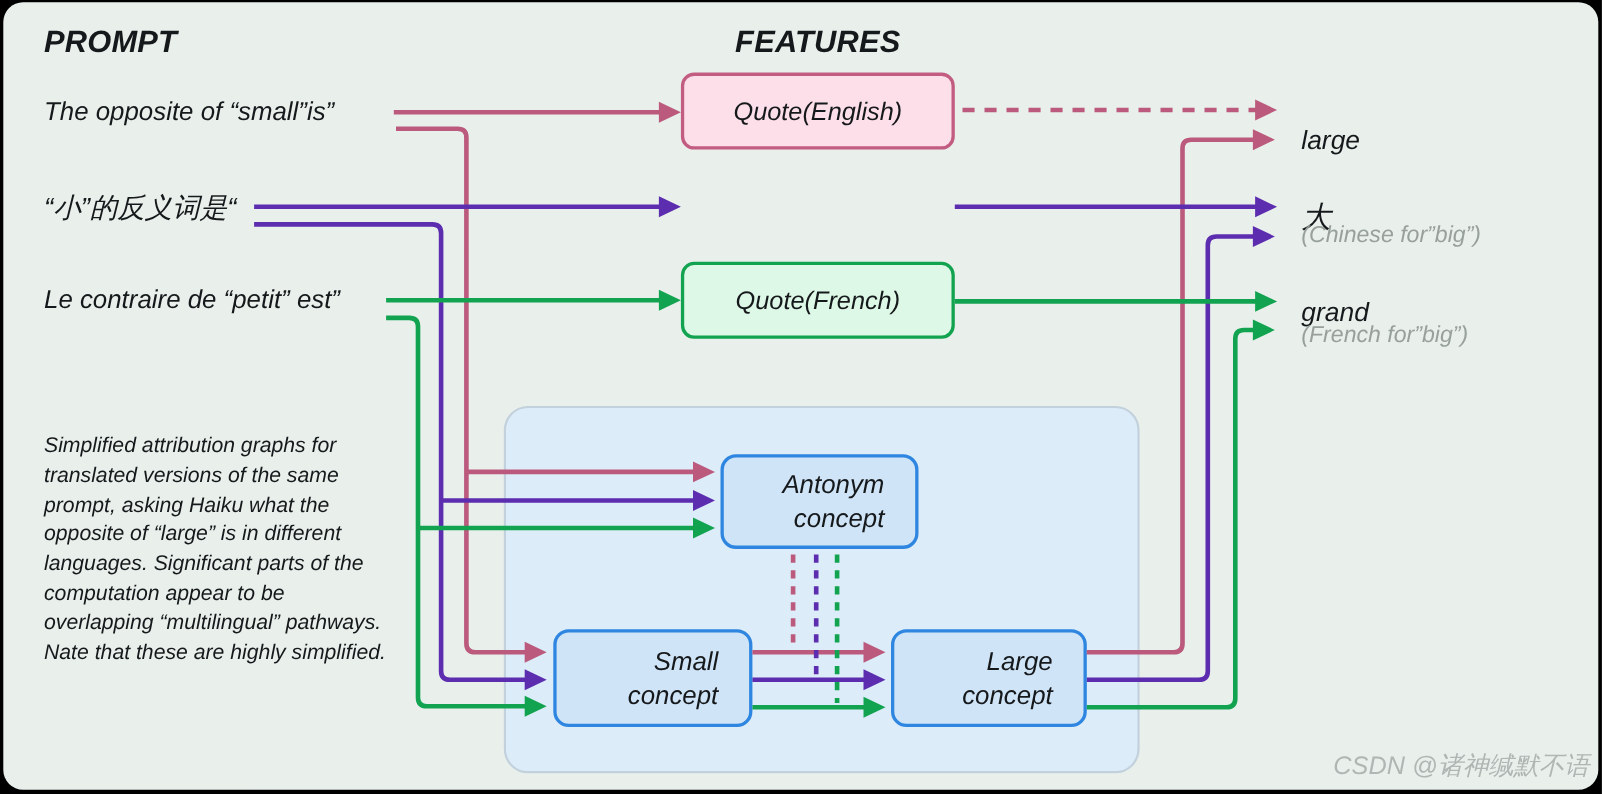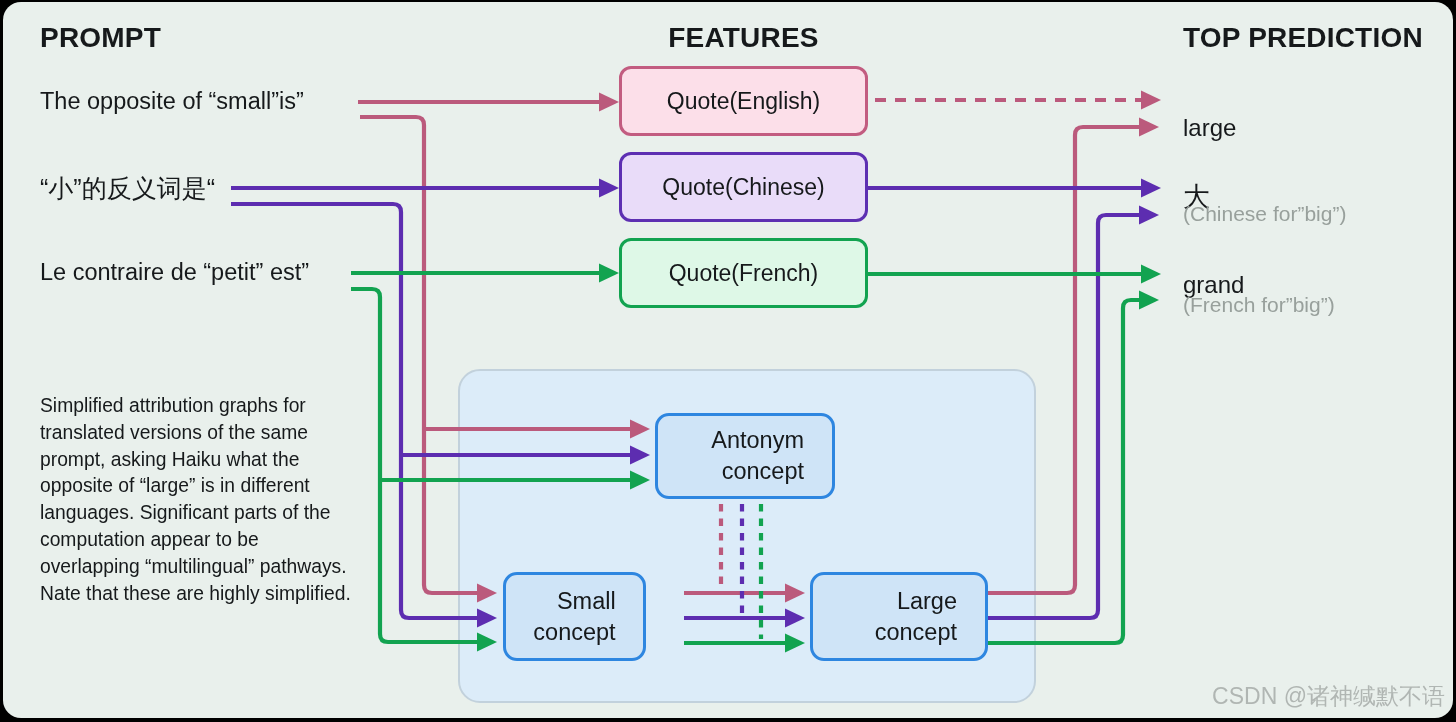--- a/index.html
+++ b/index.html
@@ -1,18 +1,18 @@
 <!DOCTYPE html>
 <html><head>
 <meta charset="utf-8">
 <style>
   html,body{margin:0;padding:0;background:#000;}
   .stage{position:relative;width:1456px;height:722px;background:#000;overflow:hidden;
          font-family:"Liberation Sans","DejaVu Sans",sans-serif;}
-  .card{position:absolute;left:3px;top:2px;right:3px;bottom:4px;background:#e9f0ec;border-radius:18px;}
+  .card{position:absolute;left:3px;top:2px;right:3px;bottom:4px;background:#e9f0ec;border-radius:18px;font-style:italic;}
 
   .hdr{position:absolute;font-size:28px;font-weight:600;color:#16191b;letter-spacing:.2px;}
   .hdr-prompt{left:37px;top:20px;}
   .hdr-features{left:616px;top:20px;width:249px;text-align:center;}
   .hdr-top{left:1180px;top:20px;}
 
   .prompt-text{position:absolute;left:37px;font-size:23.5px;color:#16191b;}
   .prompt-en{top:86px;}
   .prompt-zh{top:170px;font-size:25px;}
   .prompt-fr{top:257px;}
@@ -28,51 +28,49 @@
 
   .shared{position:absolute;left:455px;top:367px;width:578px;height:334px;border-radius:22px;
           background:#dcecf9;border:2px solid #c2d1dc;box-sizing:border-box;}
   .shared-label{position:absolute;left:856px;top:413px;width:152px;text-align:right;
                 font-size:18.5px;line-height:27px;font-weight:500;color:#20242a;}
 
   .cbox{position:absolute;border-radius:14px;background:#cfe4f7;border:3.5px solid #2e86e0;
         box-sizing:border-box;display:flex;align-items:center;justify-content:center;text-align:right;
         font-size:23.5px;line-height:31px;color:#16191b;padding:0 28px;}
   .cbox-antonym{left:652px;top:411px;width:180px;height:86px;}
-  .cbox-small{left:500px;top:570px;width:143px;height:89px;}
+  .cbox-small{left:500px;top:570px;width:181px;height:89px;}
   .cbox-large{left:807px;top:570px;width:178px;height:89px;padding-left:48px;}
 
   .pred-word{position:absolute;left:1180px;font-size:24px;color:#16191b;margin-top:12px;}
   .pred-zh-word{font-size:27px;}
   .pred-note{position:absolute;left:1180px;font-size:21px;color:#98a09c;}
 
   .watermark{position:absolute;right:8px;bottom:6px;font-size:23px;color:#a3a8a5;opacity:.8;}
 
   svg.wires{position:absolute;left:0;top:0;pointer-events:none;}
 </style>
 </head>
 <body>
 
 <div class="stage">
   <div class="card">
 
     <div class="hdr hdr-prompt">PROMPT</div>
     <div class="hdr hdr-features">FEATURES</div>
-    <div class="hdr hdr-top">TOP PREDICTION</div>
 
     <div class="prompt-text prompt-en">The opposite of “small”is”</div>
     <div class="prompt-text prompt-zh">“小”的反义词是“</div>
     <div class="prompt-text prompt-fr">Le contraire de “petit” est”</div>
 
     <div class="caption">Simplified attribution graphs for translated versions of the same prompt, asking Haiku what the opposite of “large” is in different languages. Significant parts of the computation appear to be overlapping “multilingual” pathways. Nate that these are highly simplified.</div>
 
     <div class="shared"></div>
 
     <div class="qbox qbox-en">Quote(English)</div>
-    <div class="qbox qbox-zh">Quote(Chinese)</div>
     <div class="qbox qbox-fr">Quote(French)</div>
 
     <div class="cbox cbox-antonym">Antonym concept</div>
     <div class="cbox cbox-small">Small concept</div>
     <div class="cbox cbox-large">Large concept</div>
 
     <div class="pred-word" style="top:100px;">large</div>
     <div class="pred-word pred-zh-word" style="top:165px;">大</div>
     <div class="pred-note" style="top:200px;">(Chinese for”big”)</div>
     <div class="pred-word" style="top:257px;">grand</div>

